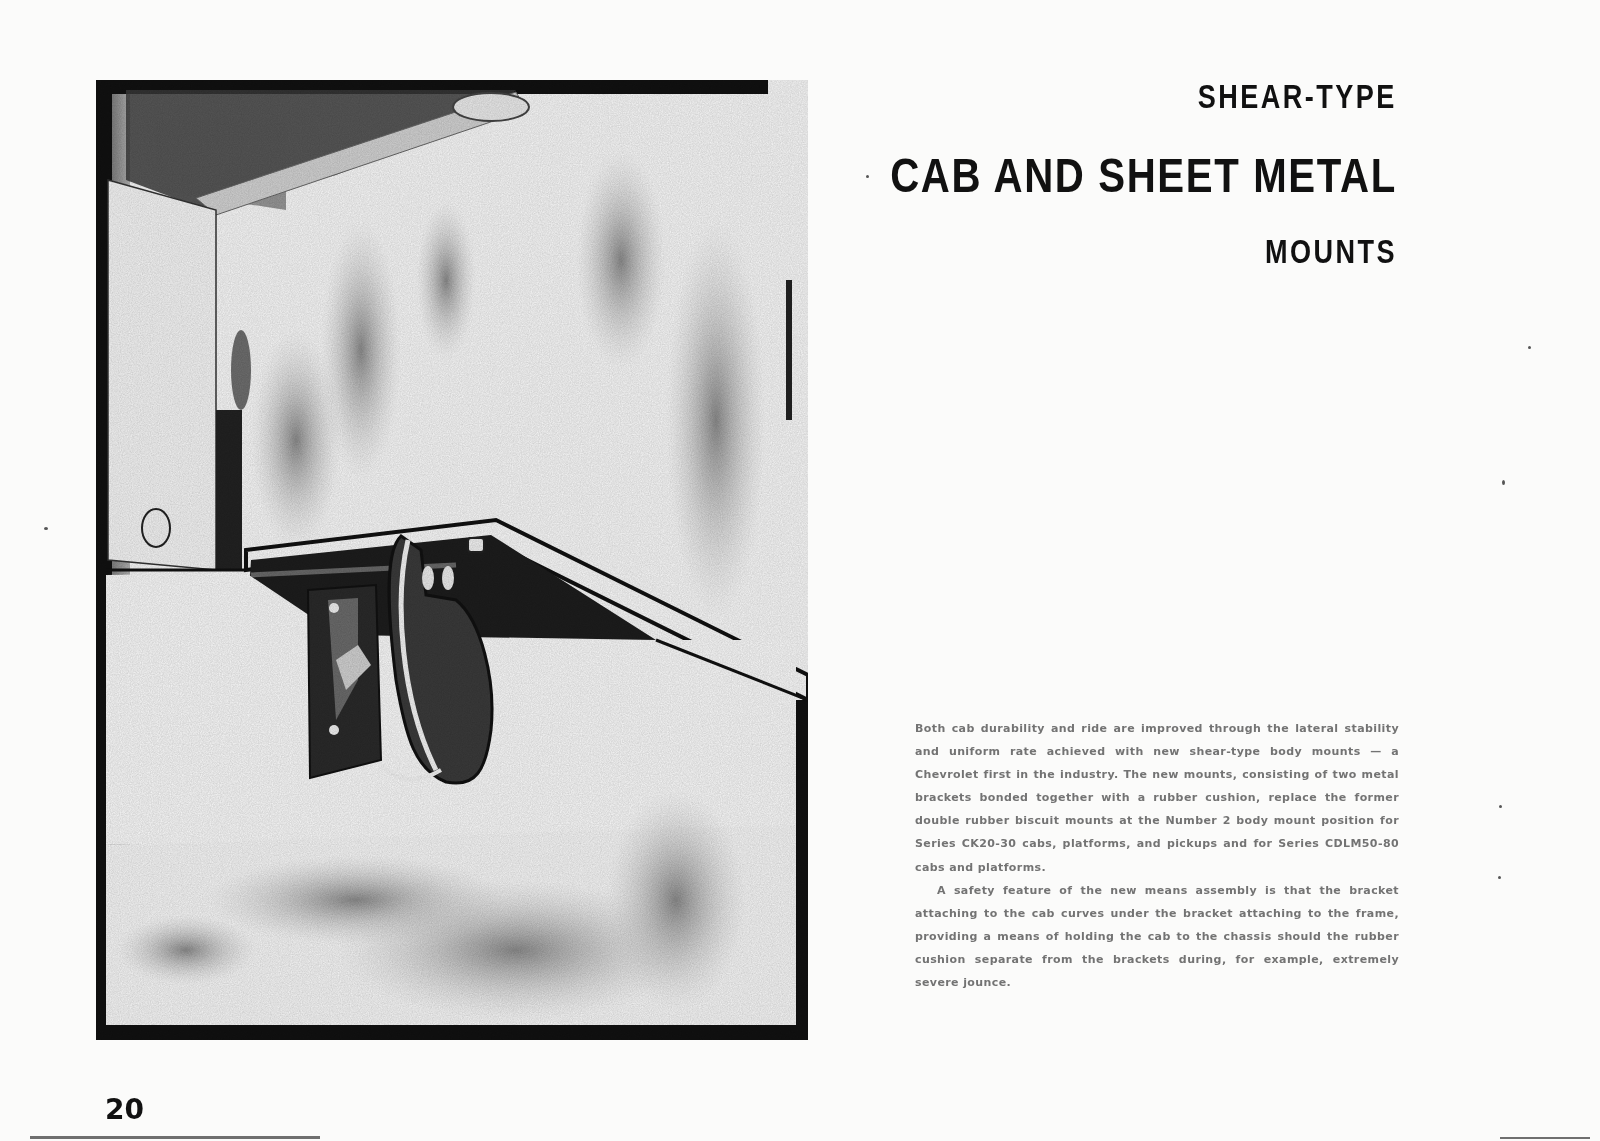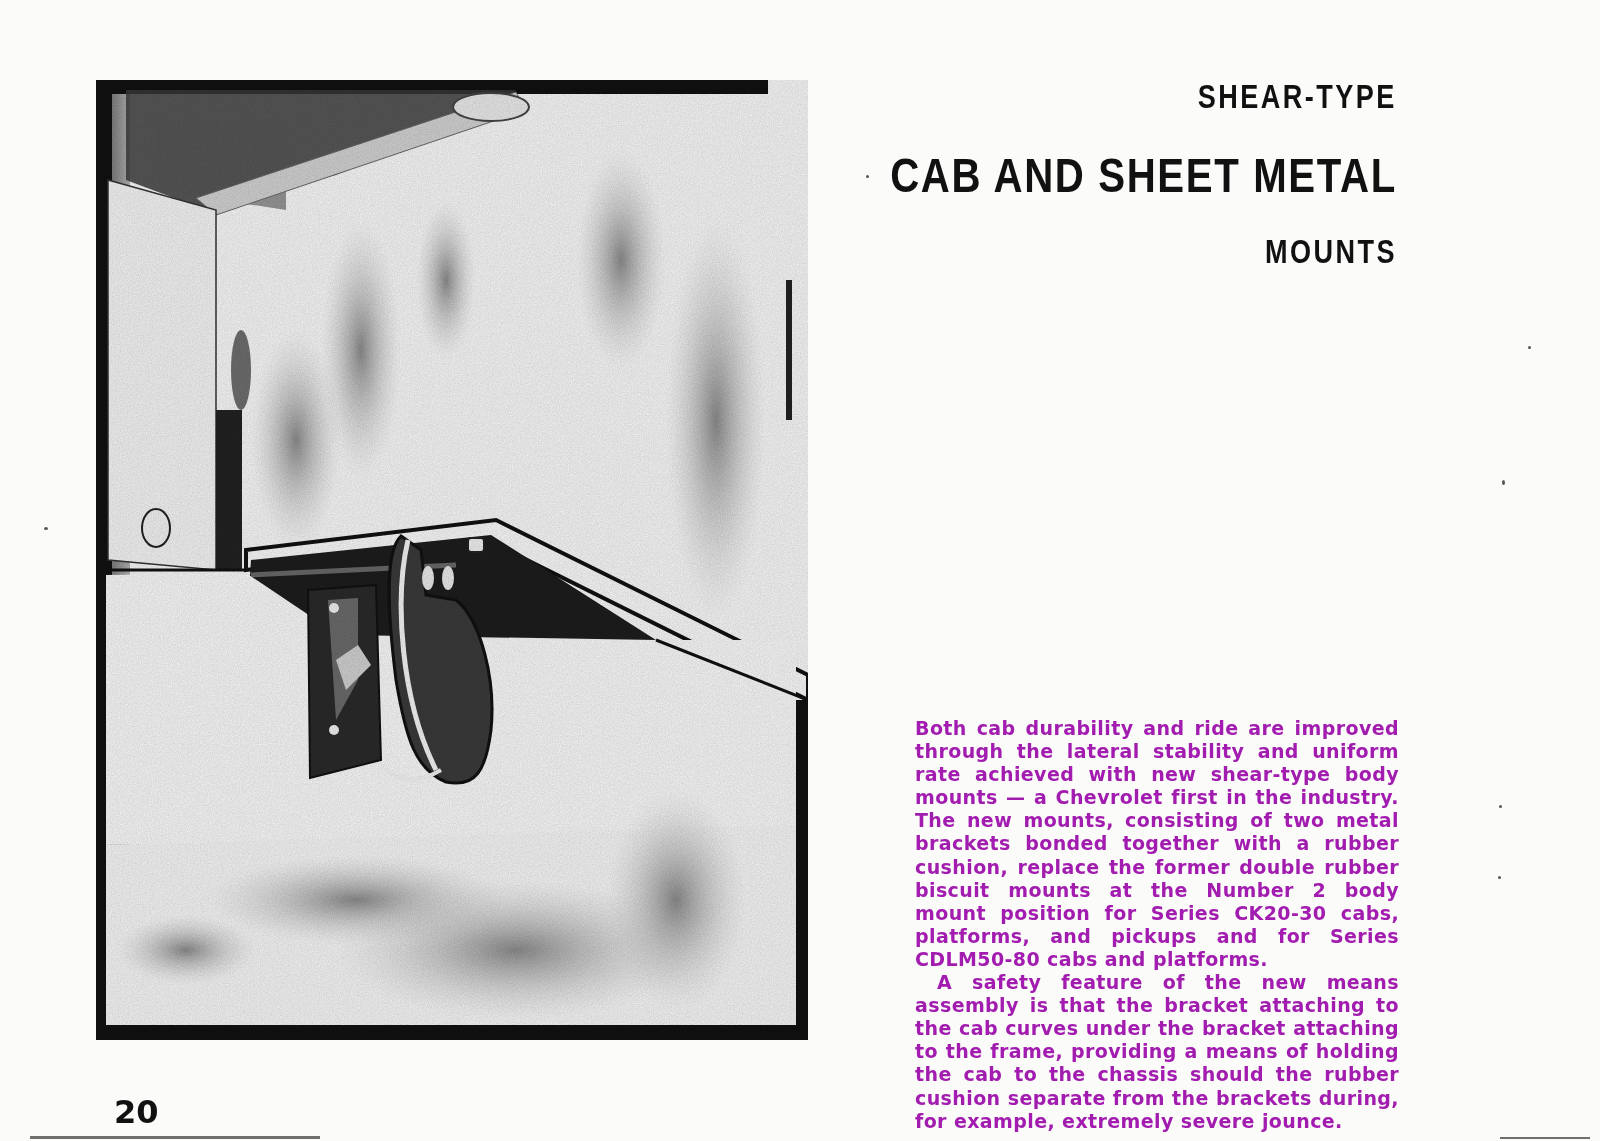--- a/index.html
+++ b/index.html
@@ -12,28 +12,28 @@
     position:absolute; left:96px; top:80px; width:712px; height:960px;
     background:#f4f4f4; overflow:hidden;
   }
   .photo svg { display:block; width:100%; height:100%; }
   .heading { position:absolute; right:203px; text-align:right; font-family:"Liberation Sans", sans-serif; font-weight:bold; color:#111; line-height:1; transform-origin:right center; }
   .h1 { top:80px; font-size:33px; letter-spacing:3px; transform:scaleX(0.82); }
   .h2 { top:151px; font-size:49px; letter-spacing:2px; transform:scaleX(0.82); }
   .h3 { top:235px; font-size:33px; letter-spacing:3px; transform:scaleX(0.82); }
   .body-text {
     position:absolute; left:915px; top:717px; width:484px;
-    font-family:"DejaVu Sans", sans-serif; font-weight:bold; font-size:19px;
-    line-height:23.1px; color:#a21caf; text-align:justify; letter-spacing:0.4px;
+    font-family:"DejaVu Sans", sans-serif; font-weight:bold; font-size:11px;
+    line-height:23.1px; color:#737373; text-align:justify; letter-spacing:0.4px;
   }
   .body-text p { margin:0; }
   .body-text p.indent { text-indent:22px; }
   .page-number {
-    position:absolute; left:114px; top:1093px; font-family:"DejaVu Sans", sans-serif;
-    font-weight:bold; font-size:32px; color:#111;
+    position:absolute; left:105px; top:1093px; font-family:"DejaVu Sans", sans-serif;
+    font-weight:bold; font-size:28px; color:#111;
   }
   .bottom-rule { position:absolute; left:30px; top:1136px; width:290px; height:3px; background:#333; opacity:.7; }
   .bottom-rule2 { position:absolute; left:1500px; top:1137px; width:90px; height:2px; background:#333; opacity:.7; }
 </style>
 </head>
 <body>
 
 <div class="speck" style="left:44px;top:527px;width:4px;height:3px"></div>
 <div class="speck" style="left:1528px;top:346px;width:3px;height:3px"></div>
 <div class="speck" style="left:1502px;top:480px;width:3px;height:5px"></div>

